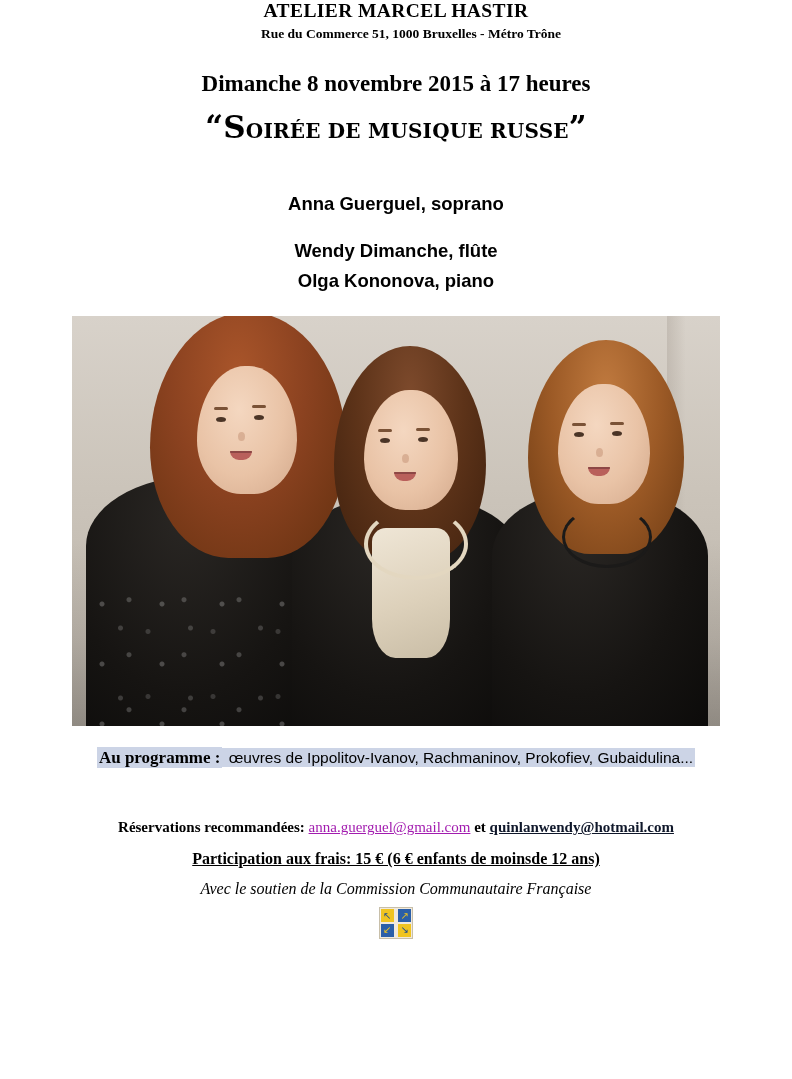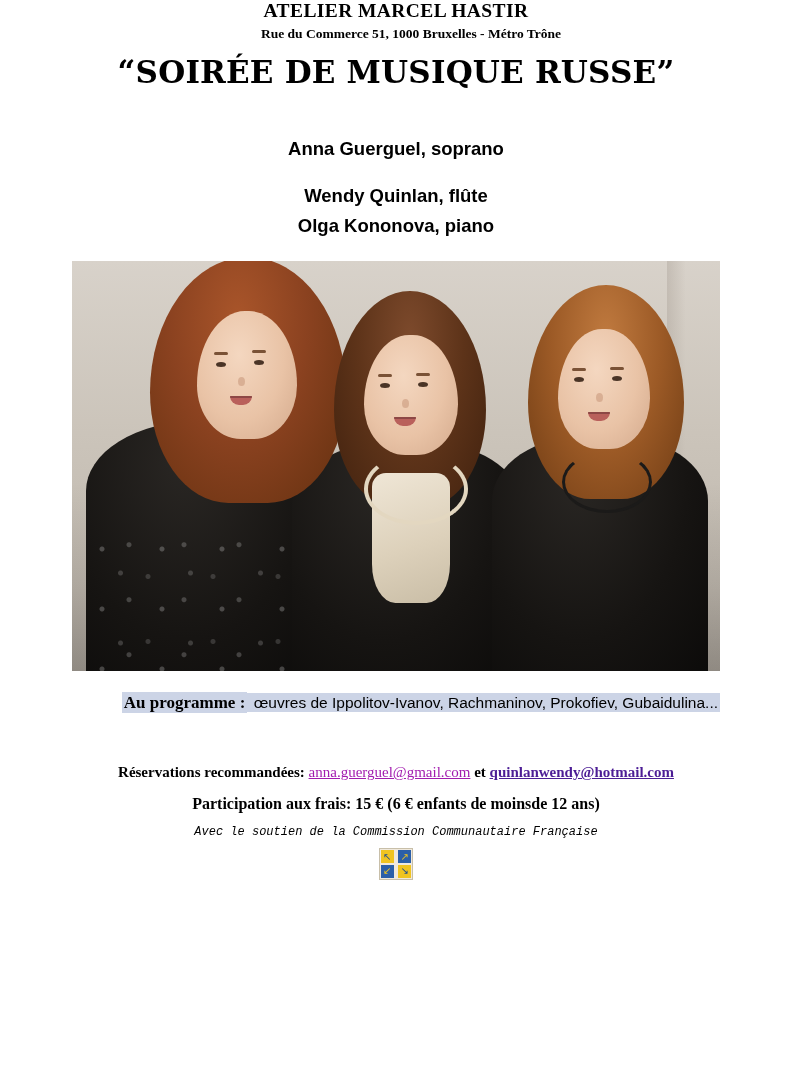--- a/index.html
+++ b/index.html
@@ -55,21 +55,21 @@
     font-family: "DejaVu Serif", serif;
     font-weight: bold;
     font-size: 31px;
     letter-spacing: 0.2px;
     white-space: nowrap;
   }
   .concert-title .first {
     font-size: 31px;
   }
   .concert-title .small {
-    font-size: 31px;
+    font-size: 20px;
   }
 
   .performer {
     text-align: center;
     font-family: "Liberation Sans", sans-serif;
     font-size: 18.5px;
     font-weight: bold;
   }
   .performer.p1 { margin-top: 48px; }
   .performer.p2 { margin-top: 25px; }
@@ -198,21 +198,21 @@
       radial-gradient(circle at 35% 60%, rgba(255,255,255,0.35) 0 2px, transparent 3px),
       radial-gradient(circle at 60% 25%, rgba(255,255,255,0.4) 0 2px, transparent 3px),
       radial-gradient(circle at 80% 70%, rgba(255,255,255,0.3) 0 2px, transparent 3px);
     background-size: 60px 60px, 70px 70px, 55px 55px, 65px 65px;
   }
 
   
   .programme {
     margin: 19px auto 8px auto;
     width: 648px;
-    text-align: right;
+    text-align: center;
     line-height: 1.55;
   }
   .programme .hl {
     background: #ccd4e6;
     padding: 1px 2px;
   }
   .prog-label {
     font-family: "Liberation Serif", serif;
     font-weight: bold;
     font-size: 17px;
@@ -231,34 +231,35 @@
     font-family: "Liberation Serif", serif;
     font-weight: bold;
     font-size: 15px;
   }
   .reservations .mail {
     color: #a21caf;
     text-decoration: underline;
     font-weight: normal;
   }
   .reservations .mail2 {
-    color: #4c1d95;
+    color: #0f172a;
     text-decoration: underline;
     font-weight: bold;
   }
   .price {
     font-family: "Liberation Serif", serif;
     font-weight: bold;
     font-size: 16px;
     margin-top: 14px;
+    text-decoration: underline;
   }
   .support {
-    font-family: Liberation Mono, monospace;
+    font-family: Liberation Serif, serif;
     font-style: italic;
-    font-size: 12px;
+    font-size: 16px;
     margin-top: 12px;
   }
 
   .logo {
     margin: 9px auto 0 auto;
     width: 32px;
     height: 30px;
     background: #f0e9dd;
     border: 1px solid #c8bfa9;
     position: relative;
@@ -286,27 +287,28 @@
 </head>
 <body>
 
 <div class="page">
 
   <div class="venue-block">
     <div class="venue-name">ATELIER MARCEL HASTIR</div>
     <div class="venue-address">Rue du Commerce 51, 1000 Bruxelles - Métro Trône</div>
   </div>
 
+  <div class="date-line">Dimanche 8 novembre 2015 à 17 heures</div>
 
   <div class="concert-title">
     <span class="first">“S</span><span class="small">OIRÉE DE MUSIQUE RUSSE</span><span class="first">”</span>
   </div>
 
   <div class="performer p1">Anna Guerguel, soprano</div>
-  <div class="performer p2">Wendy Quinlan, flûte</div>
+  <div class="performer p2">Wendy Dimanche, flûte</div>
   <div class="performer p3">Olga Kononova, piano</div>
 
   <div class="photo-wrap" aria-label="Trois musiciennes souriantes en vêtements noirs devant un mur clair">
     <div class="photo-bg"></div>
     <div class="wall-seam"></div>
 
     <div class="person">
       <div class="torso" style="left:14px; width:250px; height:250px;"></div>
       <div class="lace" style="left:24px; bottom:0; width:190px; height:140px;"></div>
       <div class="neck" style="left:148px; bottom:222px; width:52px; height:42px;"></div>

